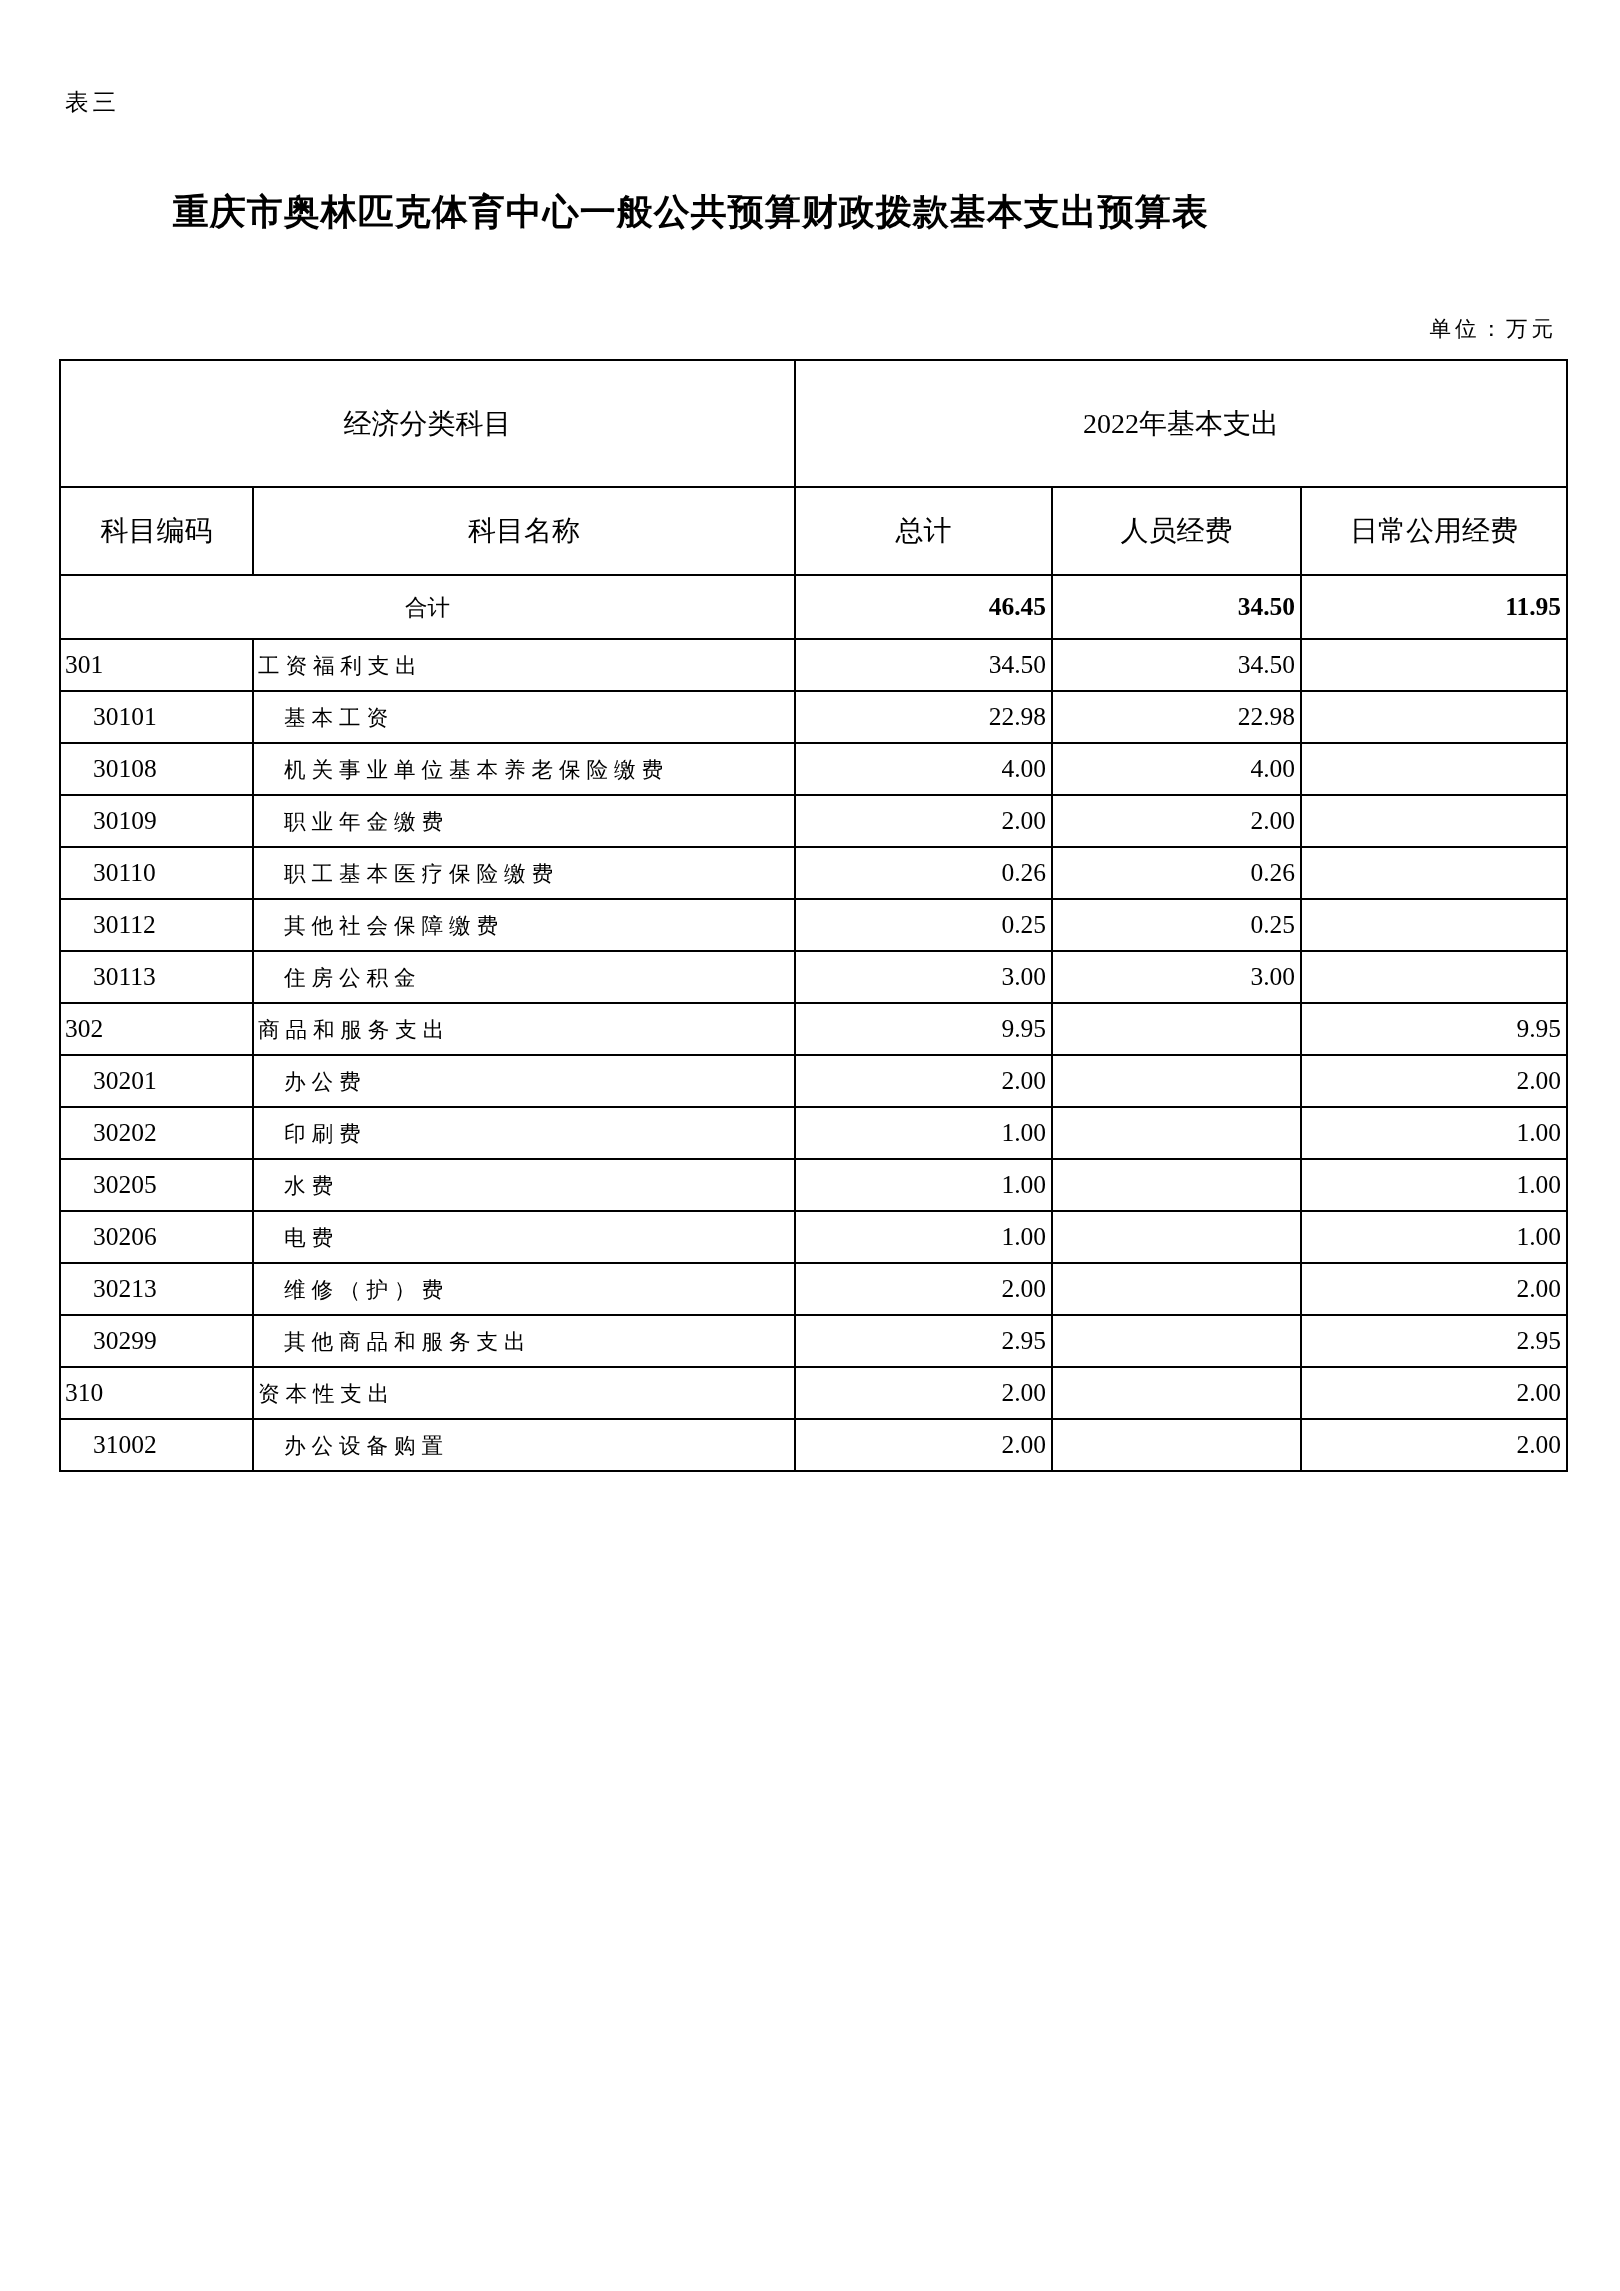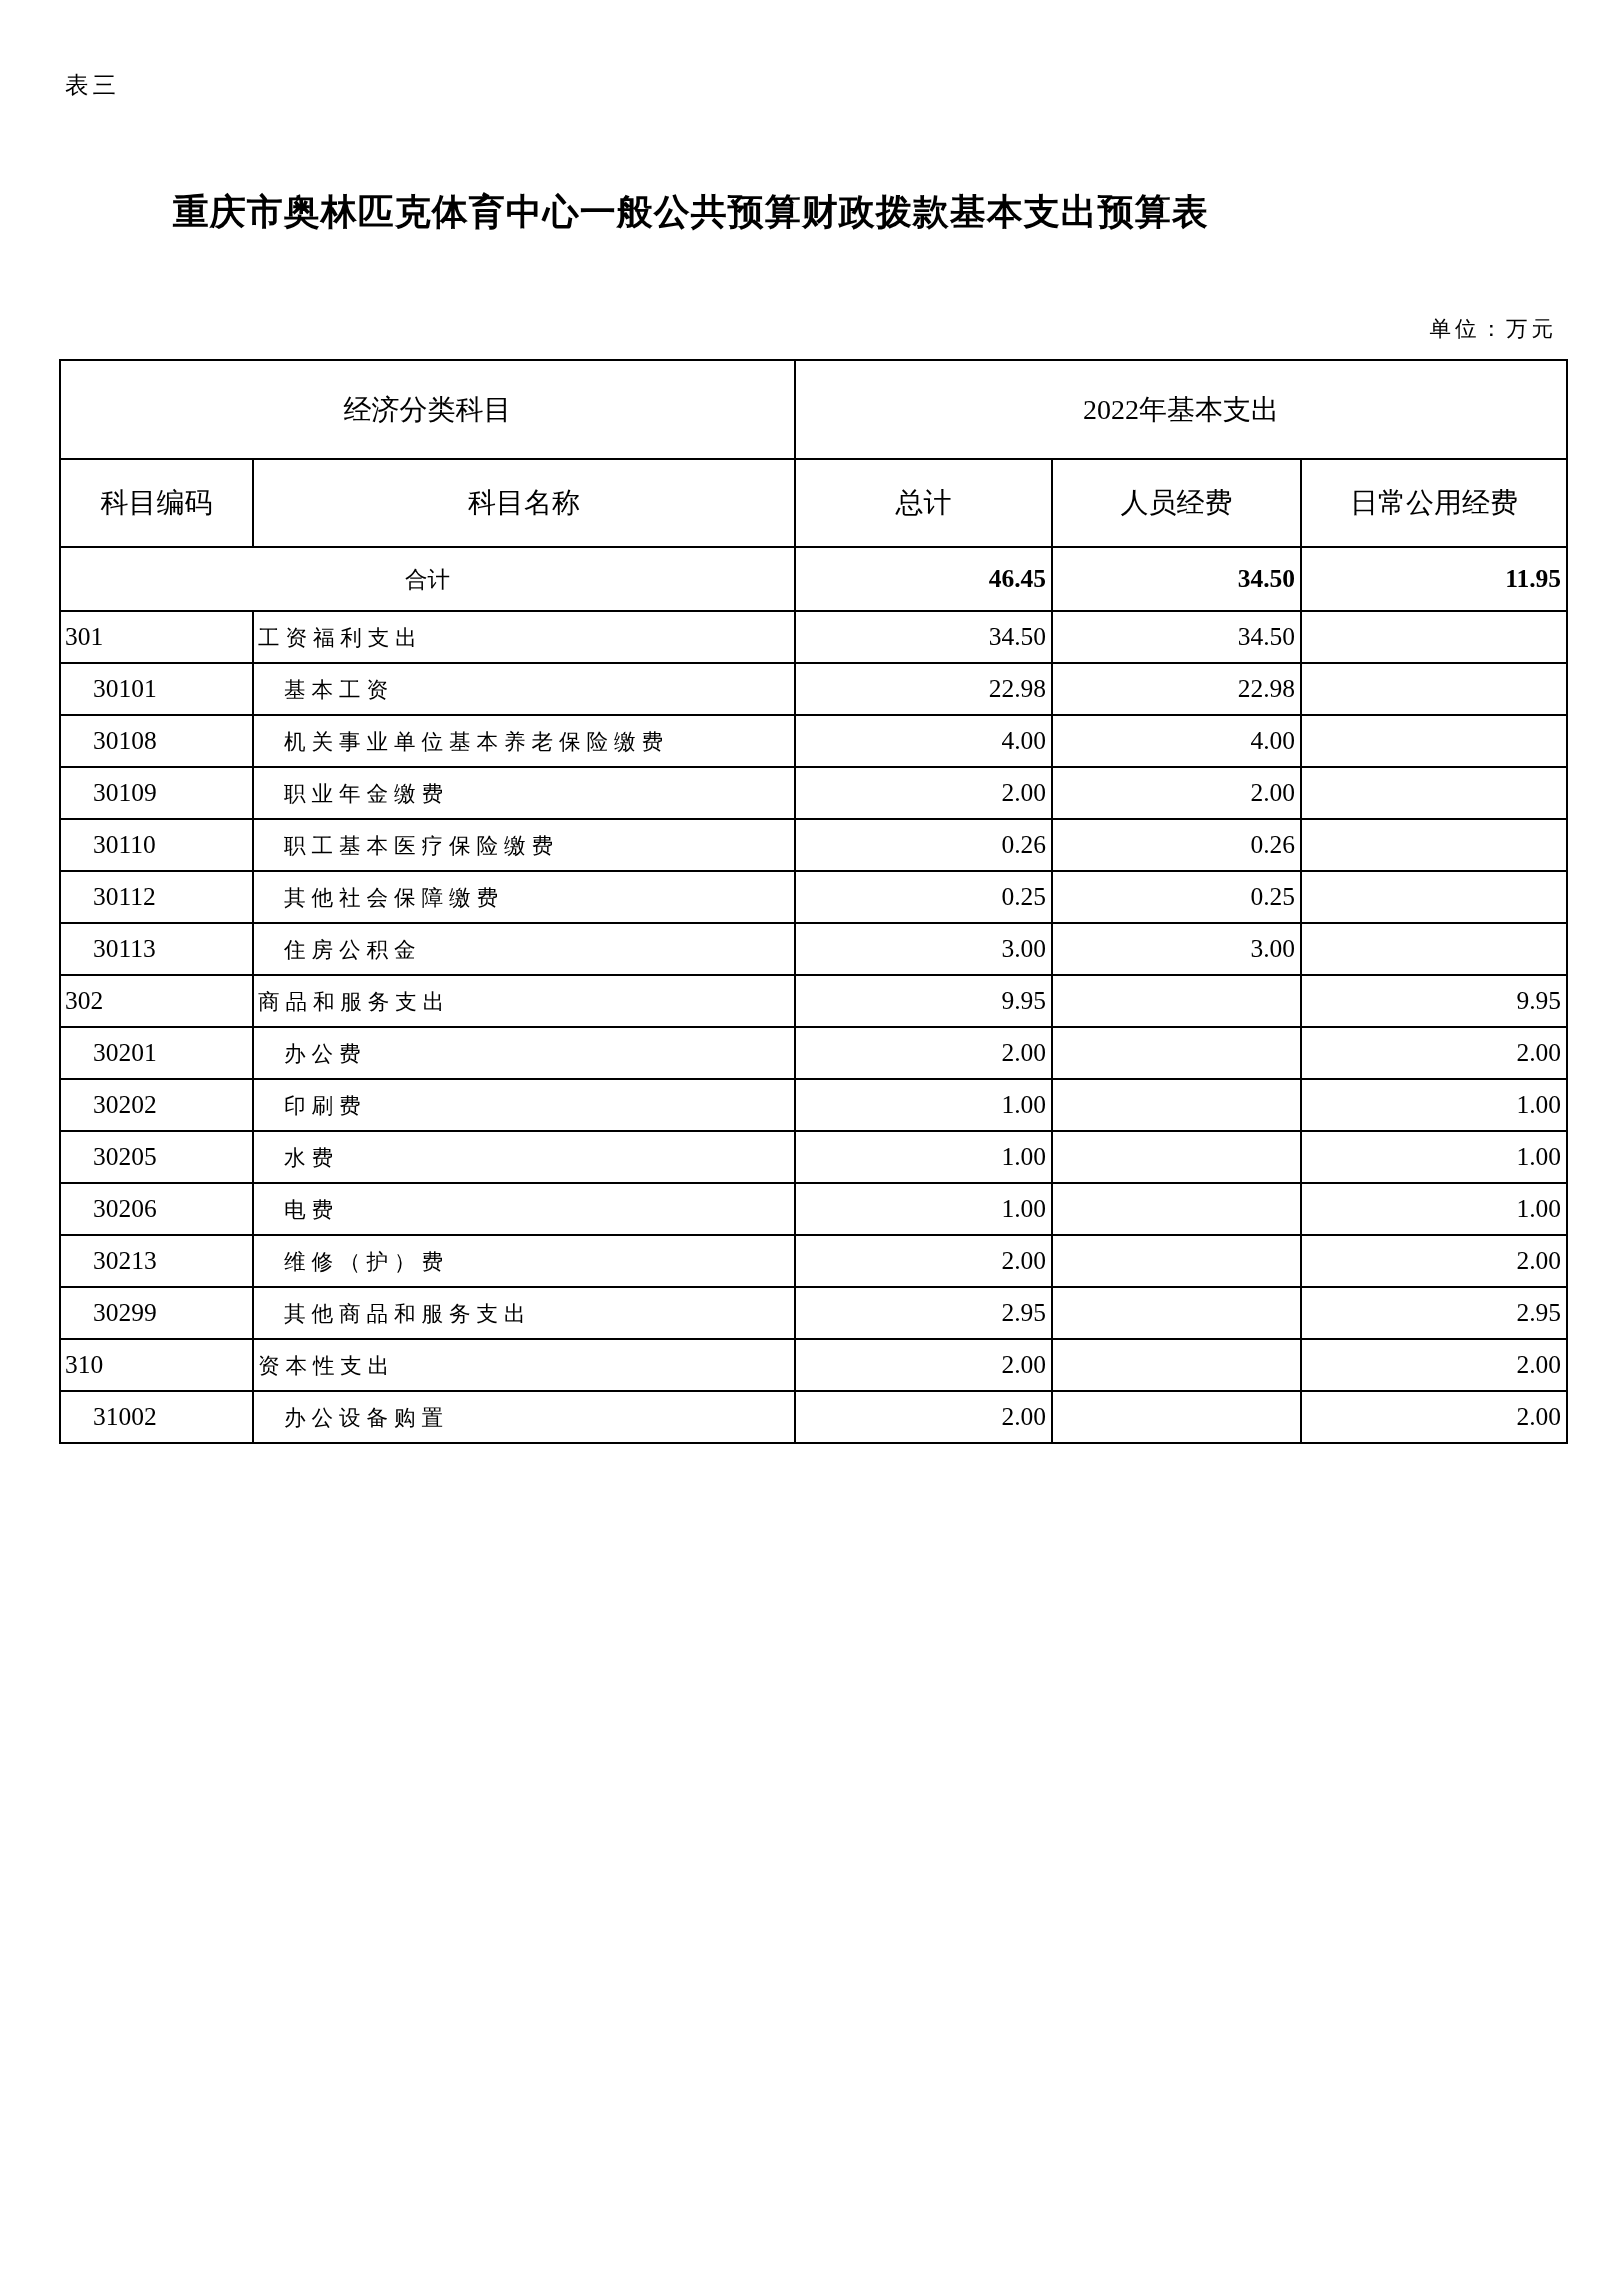--- a/index.html
+++ b/index.html
@@ -1,18 +1,18 @@
 <!DOCTYPE html>
 <html><head>
 <meta charset="utf-8">
 <style>
   html, body { margin: 0; padding: 0; background: #ffffff; }
   body { width: 1620px; height: 2292px; position: relative; overflow: hidden; color: #000; }
   .label-top {
-    position: absolute; left: 65px; top: 69px;
+    position: absolute; left: 65px; top: 86px;
     font-family: "DejaVu Serif", serif; font-size: 23.5px; letter-spacing: 3.9px;
   }
   .page-title {
     position: absolute; left: 0; width: 1368px; top: 188px; text-align: center;
     font-family: "DejaVu Serif", serif; font-weight: bold; font-size: 36px; letter-spacing: 1px;
     padding-left: 13.7px; box-sizing: border-box;
   }
   .unit {
     position: absolute; right: 63px; top: 314px;
     font-family: Liberation Serif, serif; font-size: 21.6px; letter-spacing: 3.9px;
@@ -21,21 +21,21 @@
     position: absolute; left: 59px; top: 359px;
     width: 1506px; border-collapse: collapse; table-layout: fixed;
     border: 2.9px solid #000;
   }
   table.budget td, table.budget th {
     border: 2.9px solid #000; padding: 0; overflow: hidden; white-space: nowrap;
   }
   .hdr { font-family: "DejaVu Sans", sans-serif; font-weight: normal; font-size: 28px; text-align: center; }
   .hdr-year { font-family: "Liberation Serif", serif; }
   .hdr-year .cjk { font-family: "DejaVu Sans", sans-serif; }
-  tr.h1 { height: 99px; }
+  tr.h1 { height: 127px; }
   tr.h2 { height: 88px; }
   tr.sum { height: 64px; }
   tr.data { height: 52px; padding-left: 28px; }
   .sum-label { font-family: "DejaVu Sans", sans-serif; font-size: 22.5px; text-align: center; }
   .num { font-family: "Liberation Serif", serif; font-size: 25.5px; text-align: right; padding-right: 4.9px !important; }
   .num.bold { font-weight: bold; }
   .code { font-family: "Liberation Serif", serif; font-size: 25.5px; text-align: left; }
   .code.l1 { padding-left: 3.9px !important; }
   .code.l2 { padding-left: 32px !important; }
   .name { font-family: "DejaVu Serif", serif; font-size: 21.6px; letter-spacing: 5.9px; text-align: left; margin-left: 12px; }

